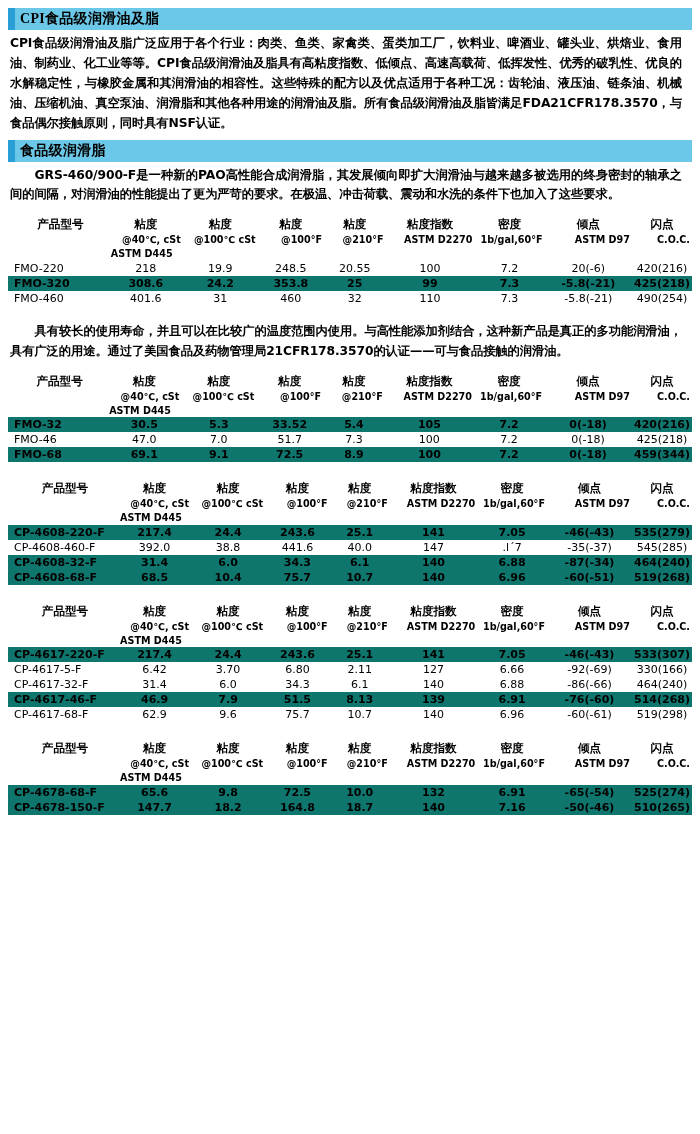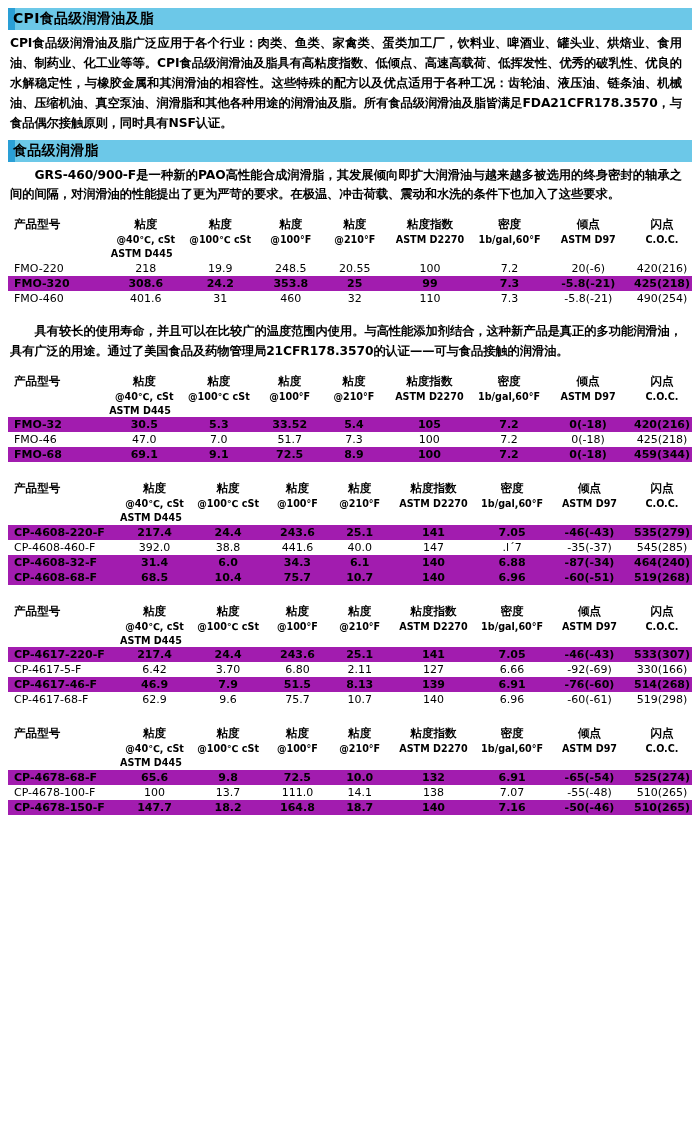--- a/index.html
+++ b/index.html
@@ -21,25 +21,26 @@
     margin: 2px 0 4px 0;
   }
   .banner .bar {
     position: absolute;
     left: 0; top: 0; bottom: 0;
     width: 7px;
     background: #2a9fd6;
   }
   .banner .btitle {
     position: absolute;
-    left: 5px; top: 2px;
+    left: 12px; top: 2px;
     font-weight: bold;
     font-size: 14px;
     color: #000;
     letter-spacing: 0.3px;
+    font-family: Liberation Serif, serif;
   }
 
   
   .para {
     font-size: 12.3px;
     line-height: 1.62;
     font-weight: bold;
     text-align: justify;
     margin: 2px 10px 6px 2px;
     letter-spacing: -0.1px;
@@ -56,25 +57,25 @@
     padding: 1px 2px;
     vertical-align: top;
   }
   .hdr-row td {
     font-weight: bold;
     font-size: 11.6px;
     text-align: center;
     padding-bottom: 0;
     white-space: nowrap;
   }
-  .hdr-row td.c0 { text-align: left; padding-left: 6px; margin-top: 29px; }
+  .hdr-row td.c0 { text-align: center; padding-left: 6px; margin-top: 29px; }
   .sub-row td {
     font-weight: bold;
     font-size: 9.6px;
-    text-align: center;
+    text-align: right;
     white-space: nowrap;
     line-height: 1.25;
   }
   .sub-row td.c0 { text-align: left; padding-left: 6px; }
   .sub2-row td {
     font-weight: bold;
     font-size: 9.6px;
     text-align: left;
     padding-left: 6px;
     line-height: 1.2;
@@ -84,21 +85,21 @@
     text-align: center;
     white-space: nowrap;
     padding: 1.5px 2px;
     font-weight: normal;
   }
   .data-row td.c0 {
     text-align: left;
     padding-left: 6px;
     font-weight: normal;
   }
-  .data-row.hl { background: #a21caf; }
+  .data-row.hl { background: #0f766e; }
   .data-row.hl td { font-weight: bold; }
 
   
   col.w0 { width: 17.0%; }
   col.w1 { width: 11.5%; }
   col.w2 { width: 11.5%; }
   col.w3 { width: 11.0%; }
   col.w4 { width: 10.0%; }
   col.w5 { width: 14.0%; }
   col.w6 { width: 10.5%; }
@@ -434,20 +435,31 @@
         <td class="c0">CP-4617-5-F</td>
         <td>6.42</td>
         <td>3.70</td>
         <td>6.80</td>
         <td>2.11</td>
         <td>127</td>
         <td>6.66</td>
         <td>-92(-69)</td>
         <td>330(166)</td>
       </tr>
+      <tr class="data-row">
+        <td class="c0">CP-4617-32-F</td>
+        <td>31.4</td>
+        <td>6.0</td>
+        <td>34.3</td>
+        <td>6.1</td>
+        <td>140</td>
+        <td>6.88</td>
+        <td>-86(-66)</td>
+        <td>464(240)</td>
+      </tr>
       <tr class="data-row hl">
         <td class="c0">CP-4617-46-F</td>
         <td>46.9</td>
         <td>7.9</td>
         <td>51.5</td>
         <td>8.13</td>
         <td>139</td>
         <td>6.91</td>
         <td>-76(-60)</td>
         <td>514(268)</td>
@@ -512,31 +524,20 @@
         <td class="c0">CP-4678-68-F</td>
         <td>65.6</td>
         <td>9.8</td>
         <td>72.5</td>
         <td>10.0</td>
         <td>132</td>
         <td>6.91</td>
         <td>-65(-54)</td>
         <td>525(274)</td>
       </tr>
-      <tr class="data-row">
-        <td class="c0">CP-4678-100-F</td>
-        <td>100</td>
-        <td>13.7</td>
-        <td>111.0</td>
-        <td>14.1</td>
-        <td>138</td>
-        <td>7.07</td>
-        <td>-55(-48)</td>
-        <td>510(265)</td>
-      </tr>
       <tr class="data-row hl">
         <td class="c0">CP-4678-150-F</td>
         <td>147.7</td>
         <td>18.2</td>
         <td>164.8</td>
         <td>18.7</td>
         <td>140</td>
         <td>7.16</td>
         <td>-50(-46)</td>
         <td>510(265)</td>

